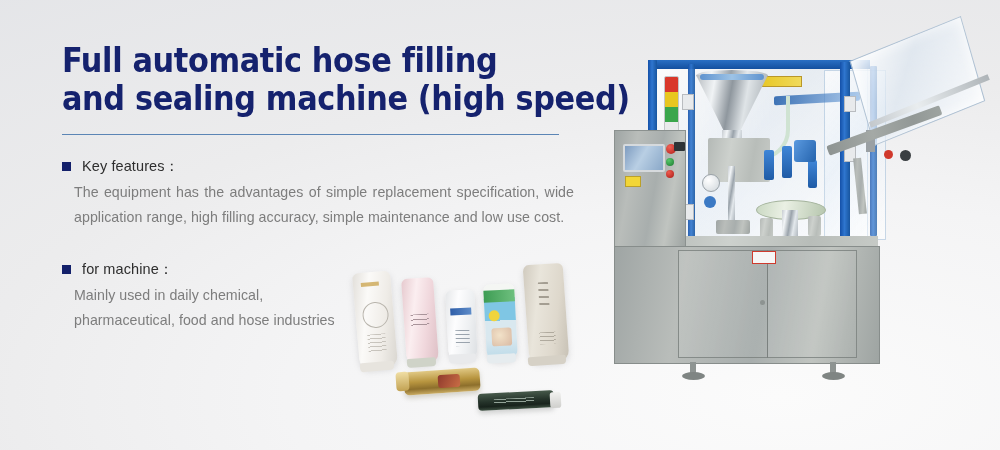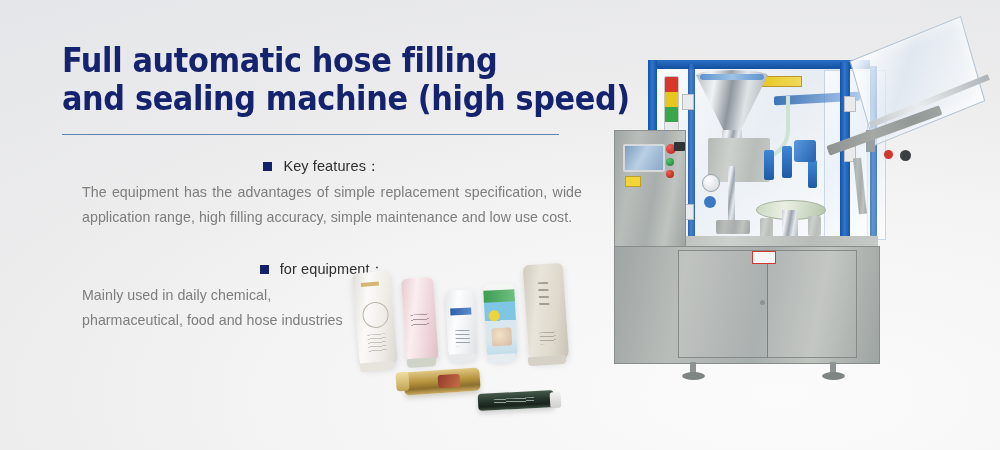--- a/index.html
+++ b/index.html
@@ -36,29 +36,28 @@
   }
 
   .block{margin-top:22px;}
   .block.second{margin-top:30px;}
   .head{
     display:flex;align-items:center;
     color:#2e2e2e;
     font-size:14.5px;
     line-height:18px;
     letter-spacing:.1px;
-    justify-content:center;
   }
   .bullet{
     width:9px;height:9px;background:#13206a;
     margin-right:11px;flex:none;
   }
   .para{
     margin-top:5px;
-    margin-left:20px;
+    margin-left:12px;
     color:#7d7d7d;
     font-size:14.2px;
     line-height:25px;
     letter-spacing:.05px;
   }
   .para.justified{width:500px;text-align:justify;}
   .para.narrow{width:268px;}
 
   
   #machine{position:absolute;left:612px;top:34px;width:372px;height:360px;}
@@ -104,21 +103,21 @@
       <div class="head">
         <span class="bullet"></span>
         <span>Key features：</span>
       </div>
       <div class="para justified">The equipment has the advantages of simple replacement specification, wide application range, high filling accuracy, simple maintenance and low use cost.</div>
     </div>
 
     <div class="block second">
       <div class="head">
         <span class="bullet"></span>
-        <span>for equipment：</span>
+        <span>for machine：</span>
       </div>
       <div class="para narrow">Mainly used in daily chemical, pharmaceutical, food and hose industries</div>
     </div>
 
   </div>
 
   <div id="machine">
 
     <div class="glass" style="left:44px;top:28px;width:210px;height:178px;"></div>
     <div class="glass" style="left:212px;top:36px;width:60px;height:168px;opacity:.85;"></div>

